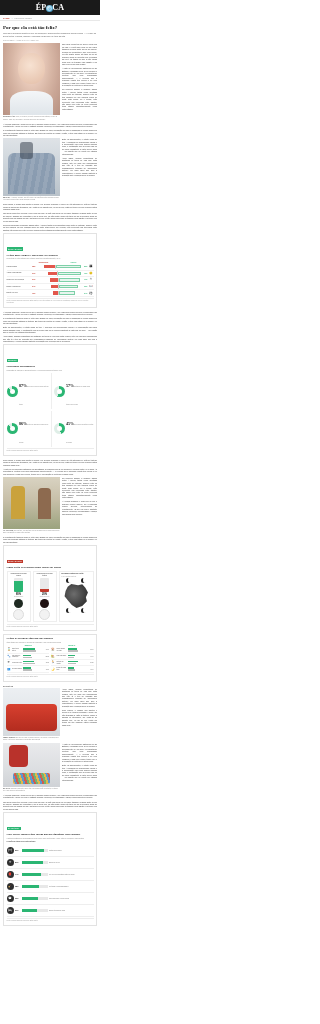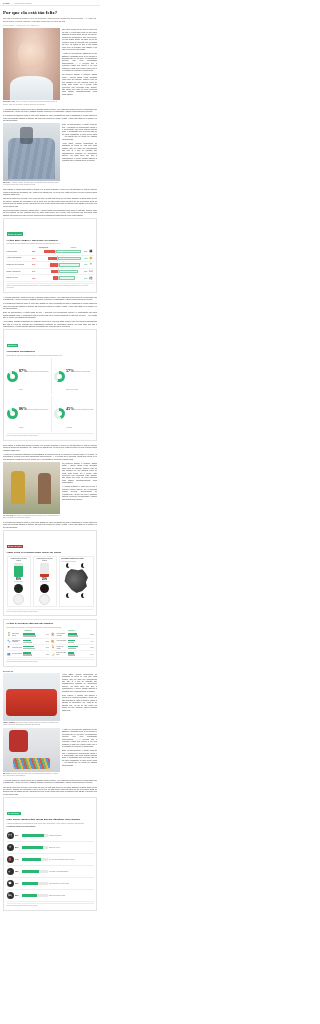--- a/index.html
+++ b/index.html
@@ -130,20 +130,27 @@
   .ibl-txt{flex:1;font-size:1.4px;line-height:1.8px;color:#777;}
 
   .sec-label{font-size:1.7px;font-weight:bold;color:#444;margin:2px 0 1px;letter-spacing:.2px;}
   .footer-pad{height:6px;}
 </style>
 </head>
 <body>
 
 <div class="page">
 
+  <div class="masthead">
+    <div class="logo">
+      <span class="logo-text">ÉP</span>
+      <span class="logo-globe"></span>
+      <span class="logo-text">CA</span>
+    </div>
+  </div>
 
   <div class="crumbs">
     <b>SAÚDE</b>
     <span>•</span>
     <span>COMPORTAMENTO</span>
   </div>
 
   <div class="article">
 
     <h1 class="headline">Por que ela está tão feliz?</h1>

